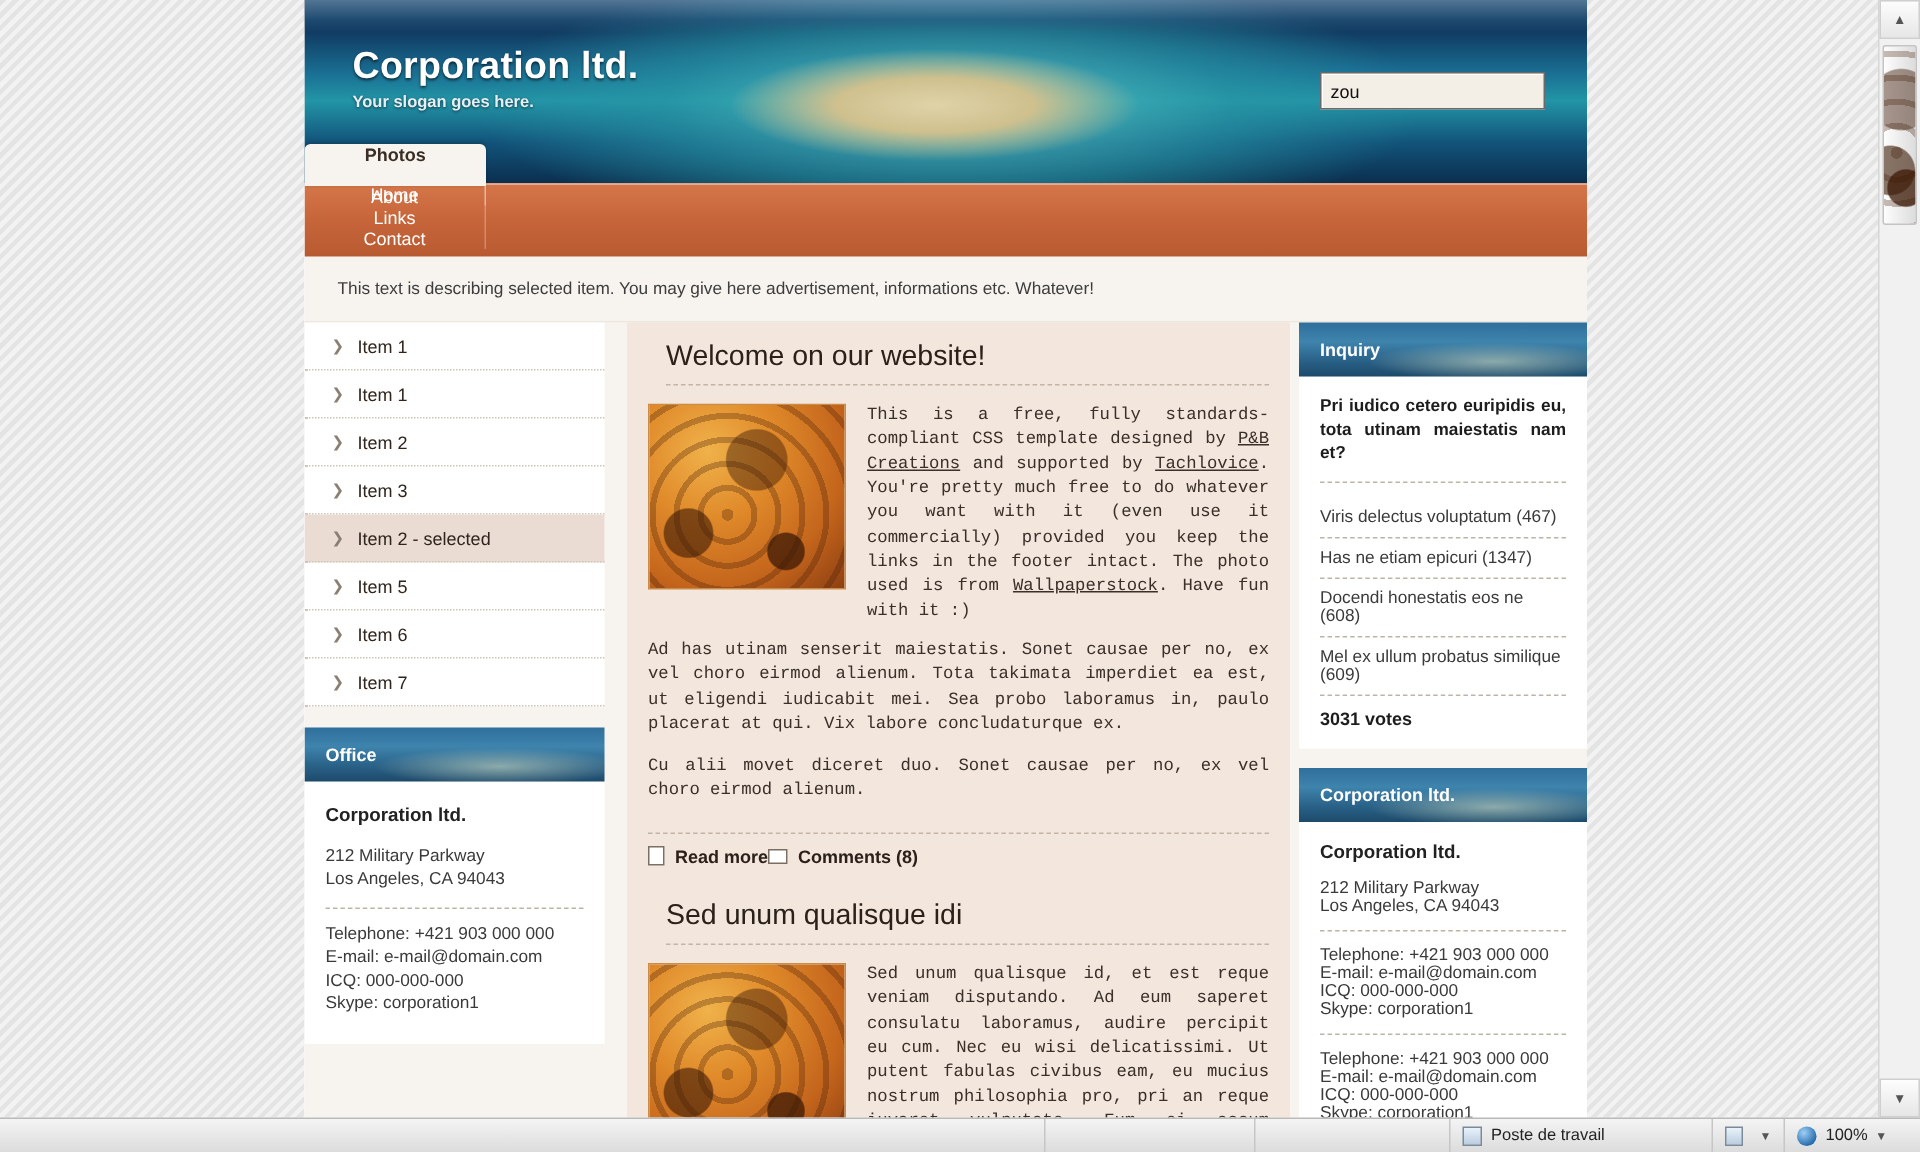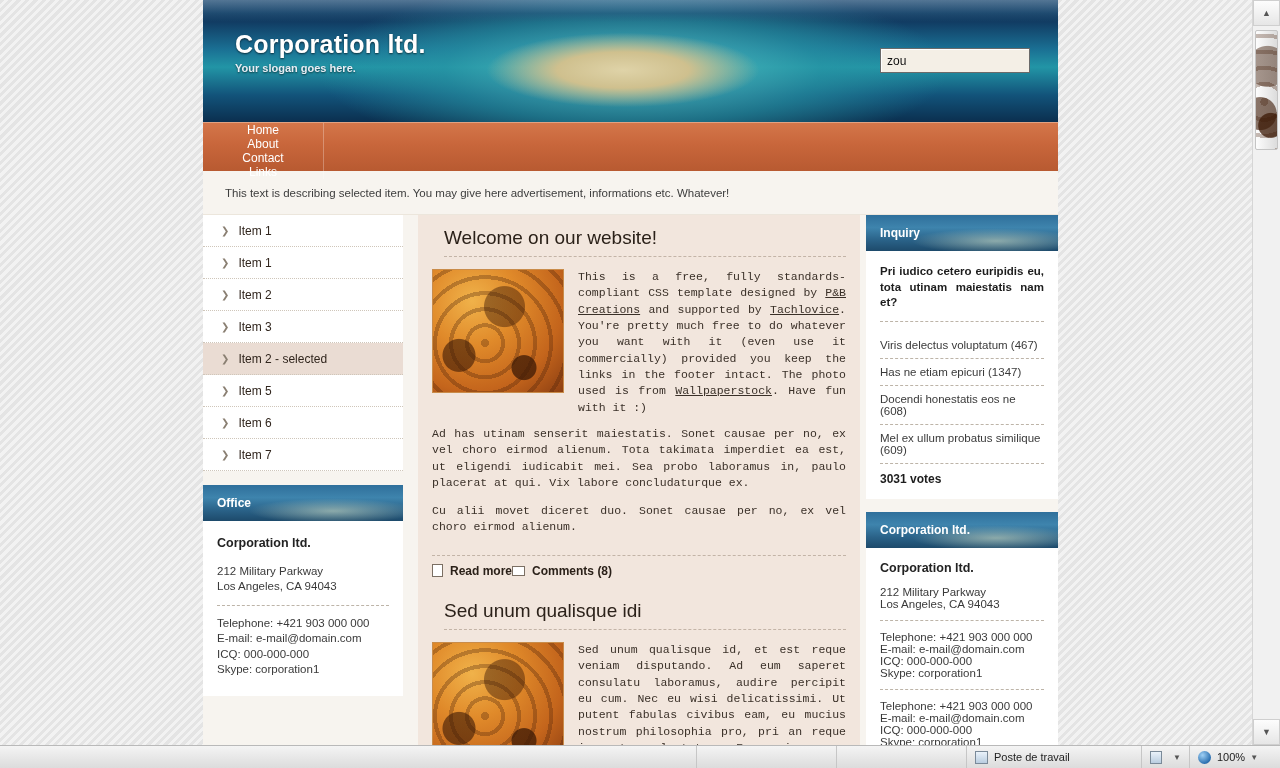--- a/index.html
+++ b/index.html
@@ -227,28 +227,31 @@
       <div class="brand">Corporation ltd.</div>
       <div class="slogan">Your slogan goes here.</div>
       <input class="searchbox" type="text" value="zou" style="">
     </div>
 
     <div class="nav">
       <ul>
         <li>
             <span>Home</span>
           </li>
+        <li class="active">
+            <span>Photos</span>
+          </li>
         <li>
             <span>About</span>
           </li>
         <li>
-            <span>Contact</span>
+            <span>Links</span>
           </li>
         <li>
-            <span>Links</span>
+            <span>Contact</span>
           </li>
         <li class="spacer"></li>
       </ul>
     </div>
 
     <div class="descbar">This text is describing selected item. You may give here advertisement, informations etc. Whatever!</div>
 
     <div class="body-wrap">
 
       <div class="col-left">

